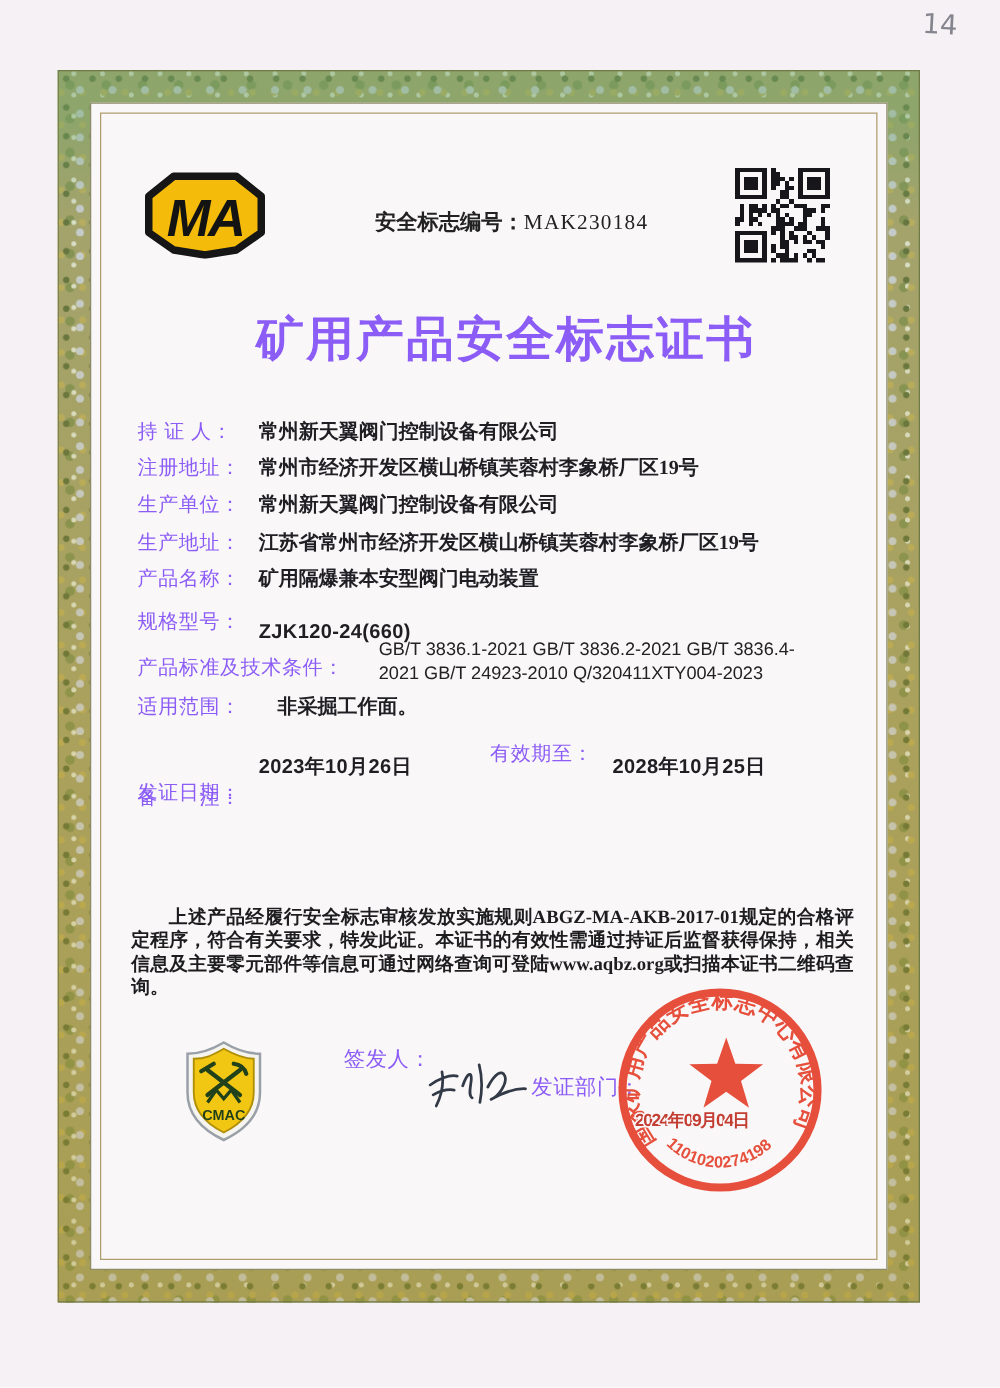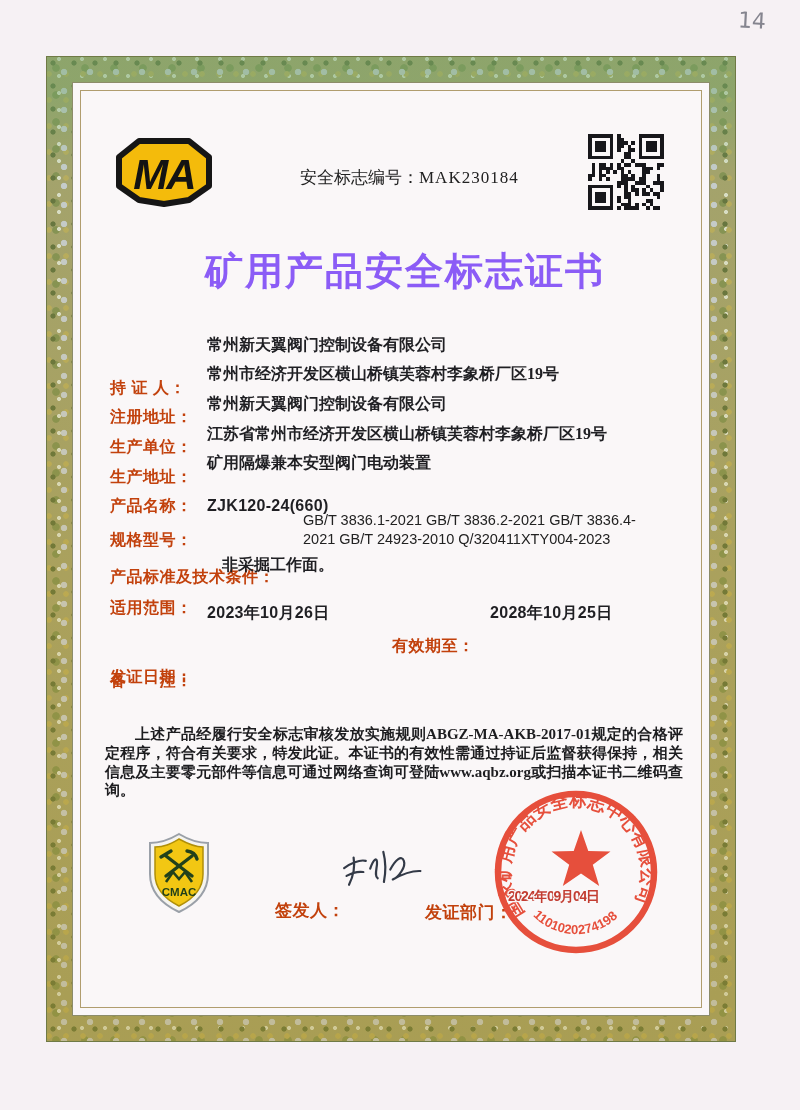--- a/index.html
+++ b/index.html
@@ -15,27 +15,27 @@
       radial-gradient(circle at 7px 7px, #55682e 2.2px, rgba(0,0,0,0) 3px),
       radial-gradient(circle at 18px 16px, #d4dae6 2.8px, rgba(0,0,0,0) 3.6px),
       radial-gradient(circle at 3px 18px, #c2b156 2.4px, rgba(0,0,0,0) 3.2px),
       radial-gradient(circle at 13px 3px, #eef2e0 1.7px, rgba(0,0,0,0) 2.3px),
       radial-gradient(circle at 10px 12px, #7e8f49 3.4px, rgba(0,0,0,0) 4.2px);
     background-size:100% 100%, 21px 23px, 26px 19px, 17px 26px, 23px 17px, 29px 27px;
     box-shadow:inset 0 0 0 1px #6f7a45;}
   .frame-paper{position:absolute;inset:26px;background:#faf7f8;border:1px solid #8c8c6a;}
   .frame-line{position:absolute;inset:7px;border:1px solid #b09d6e;}
   .abs{position:absolute;}
-  .lbl{position:absolute;font-weight:700;font-size:16px;letter-spacing:.5px;
-       color:#c2410c;white-space:pre;font-family:"Liberation Sans",sans-serif;margin-top:43px;}
+  .lbl{position:absolute;font-weight:400;font-size:16px;letter-spacing:.5px;
+       color:#8b5cf6;white-space:pre;font-family:"Liberation Sans",sans-serif;}
   .val{position:absolute;font-weight:700;font-size:16px;color:#1f1f23;white-space:pre;
        font-family:"Liberation Serif",serif;}
   .val-sans{font-family:"Liberation Sans",sans-serif;letter-spacing:.3px;margin-top:10px;}
   .certno{position:absolute;left:300px;top:166px;font-size:17px;}
-  .certno .c-l{font-weight:400;}
+  .certno .c-l{font-weight:700;}
   .certno .c-v{font-family:"Liberation Serif",serif;letter-spacing:1px;}
   .title{position:absolute;left:55px;top:246px;width:700px;text-align:center;
          font-size:38px;font-weight:700;letter-spacing:2px;color:#8b5cf6;
          font-family:Liberation Serif, serif;}
   .stdval{position:absolute;left:303px;top:511px;width:385px;font-weight:400;font-size:14.5px;
           line-height:19px;color:#222;font-family:"Liberation Sans",sans-serif;}
   .body-par{position:absolute;left:105px;top:725px;width:578px;font-size:15px;line-height:18.8px;
             font-weight:700;text-align:justify;text-indent:2em;color:#1d1d20;
             font-family:"Liberation Serif",serif;}
   .stamp{position:absolute;left:476px;top:772px;width:200px;height:200px;opacity:.93;}
@@ -253,21 +253,21 @@
     <g stroke="#21411b" stroke-width="3.4" fill="none" stroke-linecap="round">
       <path d="M22,24 L48,44"></path>
         <path d="M48,24 L22,44"></path>
       <path d="M17,25 L27,19"></path>
         <path d="M43,19 Q51,20 53,27"></path>
     </g>
     <path d="M22,50 L29,40 L35,47 L41,40 L48,50" fill="none" stroke="#21411b" stroke-width="2.6"></path>
     <text x="35" y="64" text-anchor="middle" font-size="11.5" font-weight="bold" fill="#1e3f1a">CMAC</text>
   </svg>
 
-  <span class="lbl" style="left:275px;top:856px;font-size:17px;">签发人：</span>
+  <span class="lbl" style="left:275px;top:836px;font-size:17px;">签发人：</span>
   <svg class="abs" style="left:340px;top:842px;transform:rotate(-3deg);" width="85" height="45" viewBox="0 0 85 45">
     <path d="M4,24 C10,20 20,16 26,18 M6,32 C12,29 18,28 23,29 M14,14 C15,22 13,32 8,41
              M30,26 C34,16 38,14 37,22 C36,28 34,34 37,36 M44,10 C46,20 45,32 43,40
              M50,28 C56,18 62,14 64,20 C66,26 58,36 52,38 C60,34 70,30 80,31" fill="none" stroke="#333a47" stroke-width="2.2" stroke-linecap="round" stroke-linejoin="round"></path>
   </svg>
   <span class="lbl" style="left:425px;top:858px;font-size:17px;">发证部门：</span>
 
   <svg class="stamp" viewBox="0 0 200 200">
     <circle cx="100" cy="100" r="78" fill="none" stroke="#e5432e" stroke-width="6.5"></circle>
     <polygon points="105,58 112.3,79 134.5,79.4 116.8,92.8 123.2,114.1 105,101.4 86.8,114.1 93.2,92.8 75.5,79.4 97.7,79" fill="#e5432e"></polygon>

